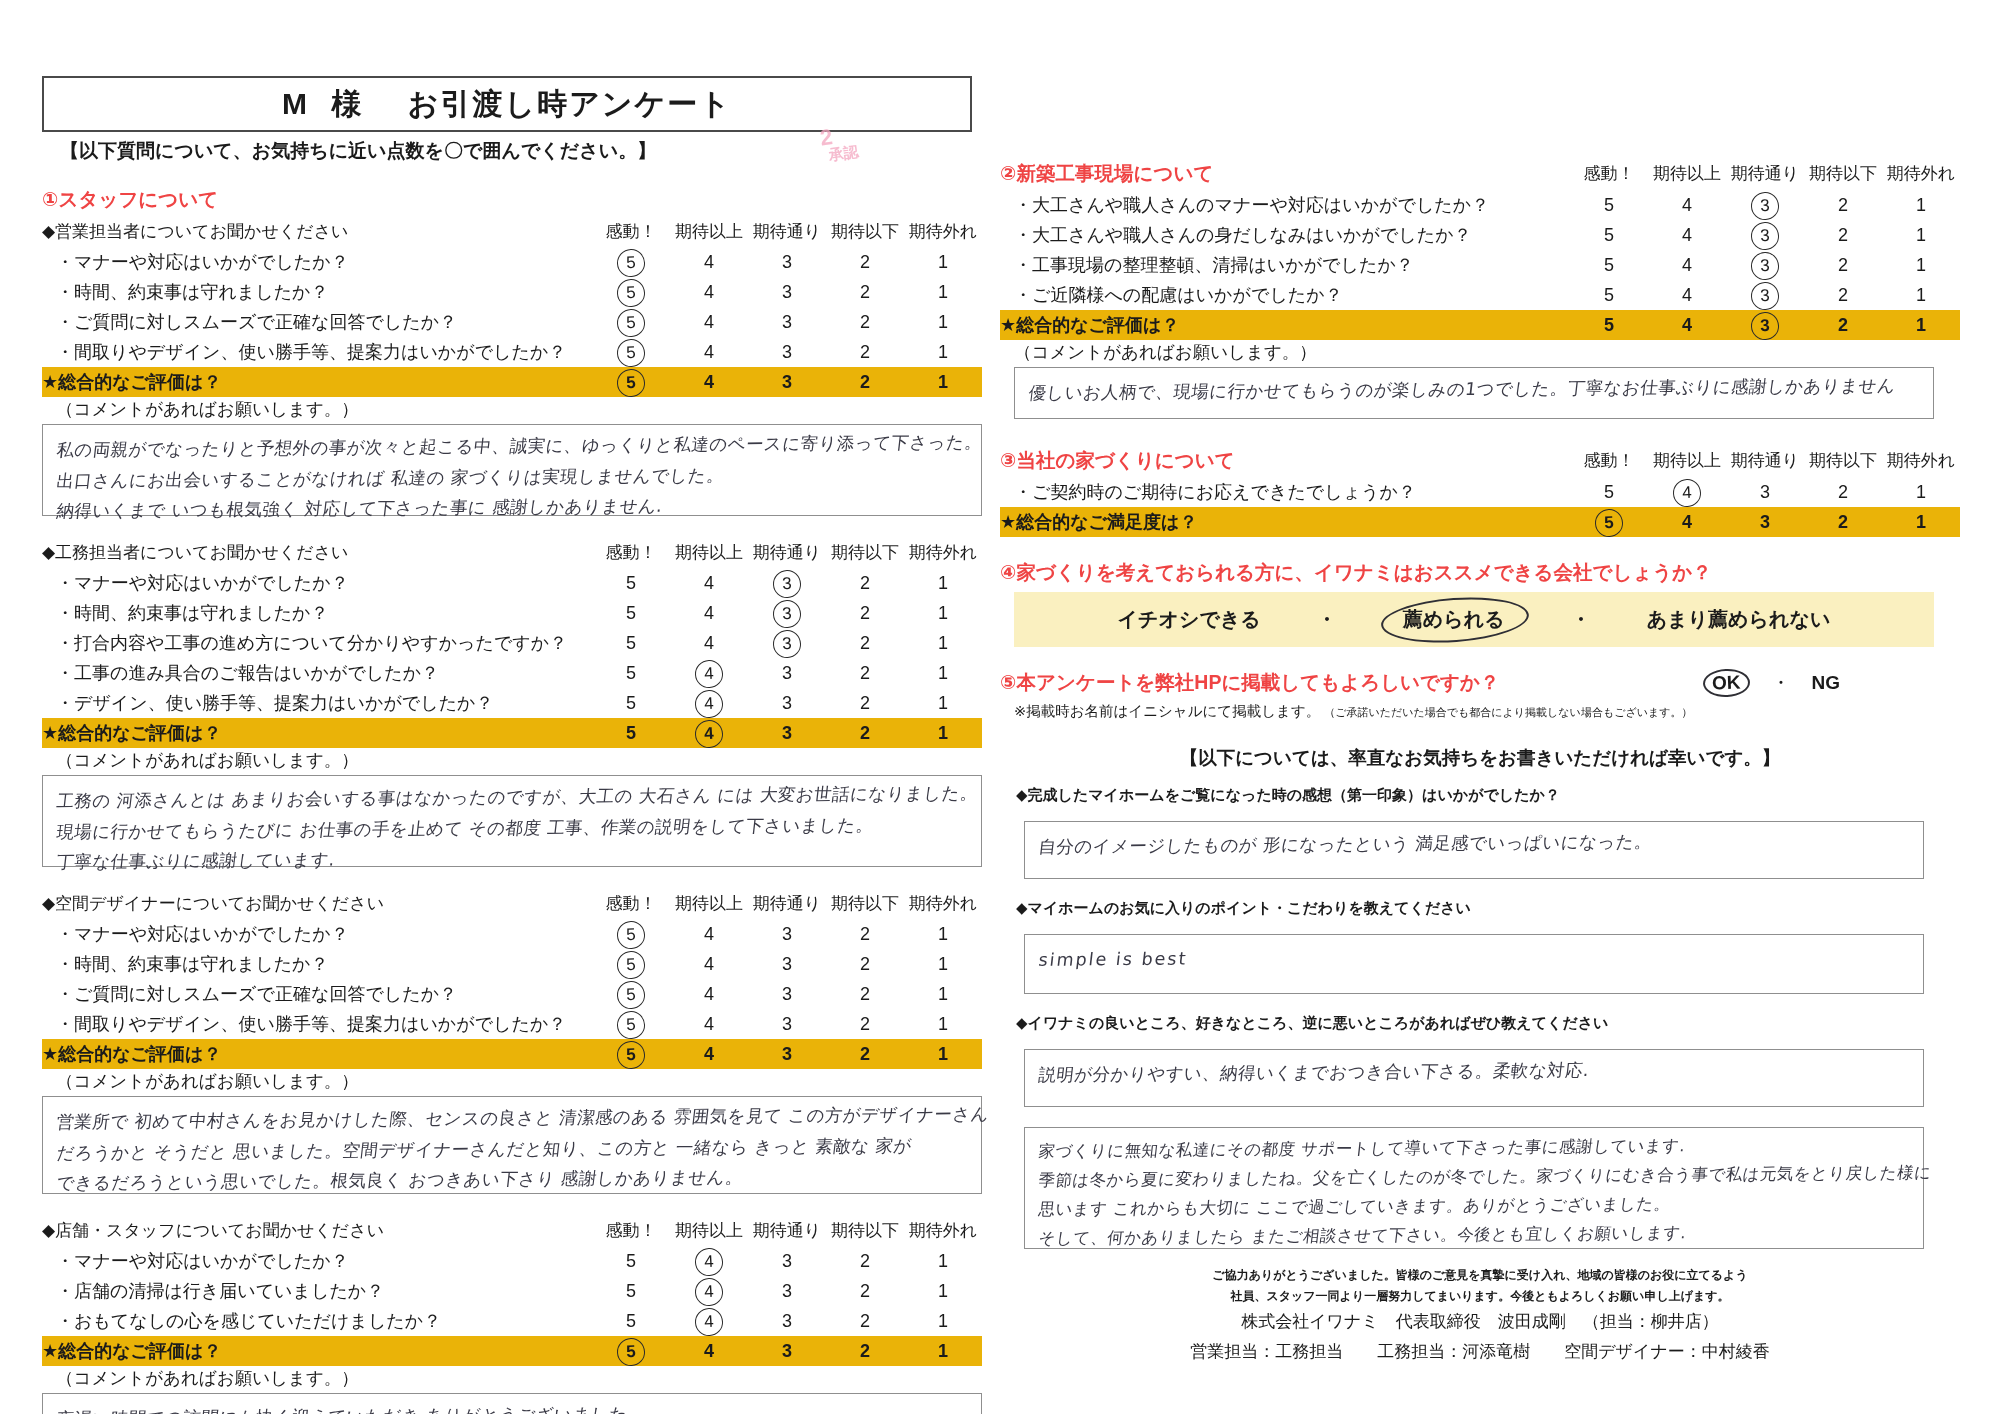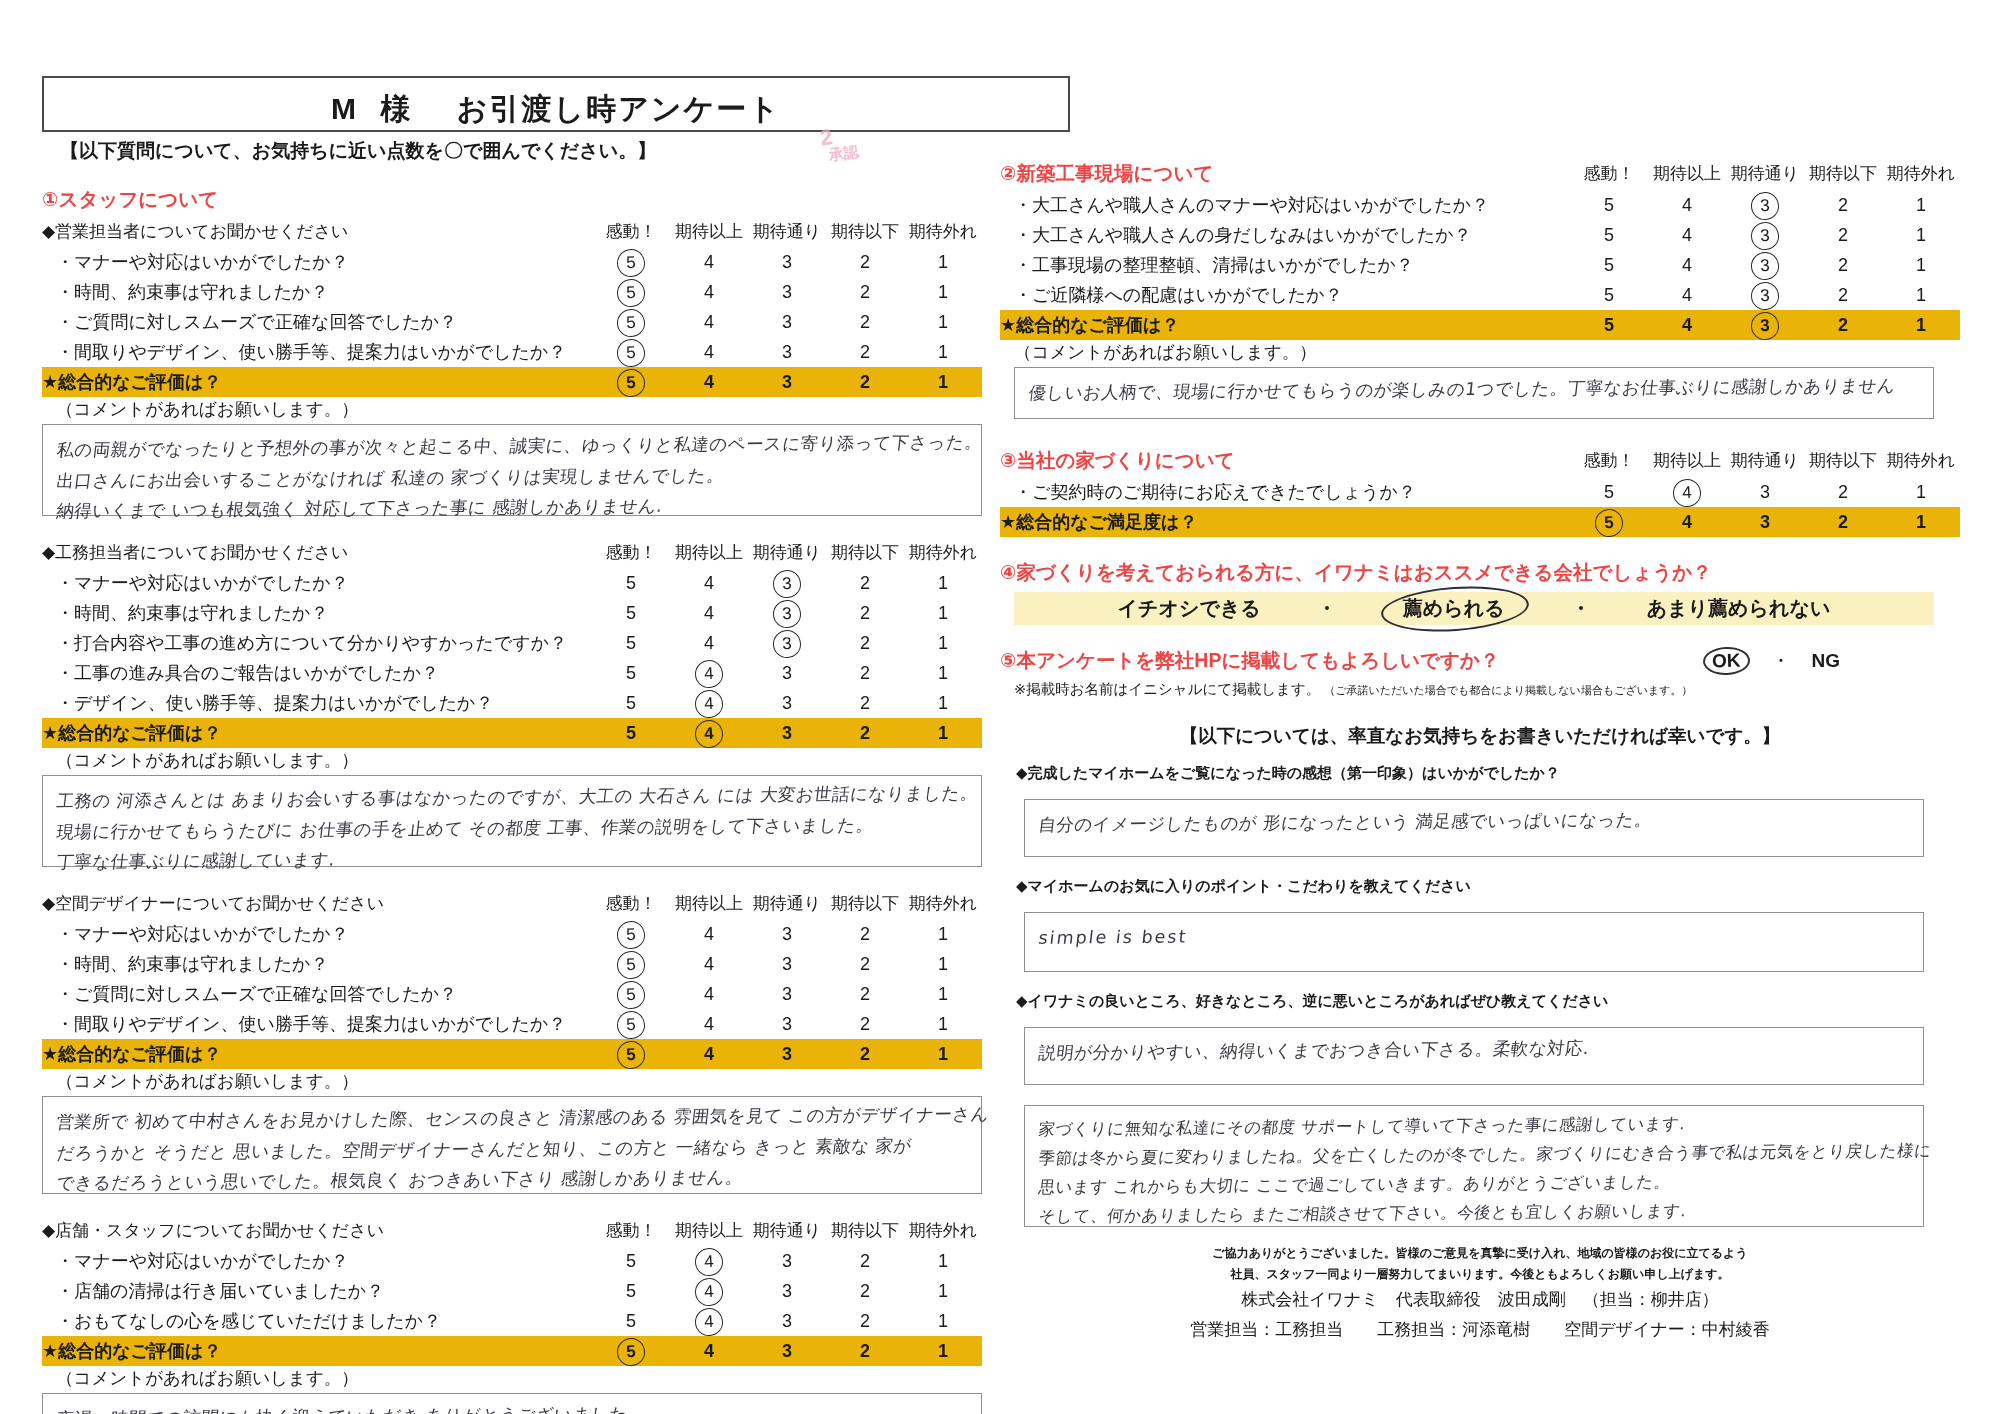--- a/index.html
+++ b/index.html
@@ -7,23 +7,23 @@
     width:2000px;height:1414px;
     font-family:"Liberation Sans","DejaVu Sans",sans-serif;
     color:#1b1b1b;
     position:relative;
     overflow:hidden;
   }
   .page{position:absolute;left:0;top:0;width:2000px;height:1414px;}
 
   
   .title-box{
-    position:absolute;left:42px;top:76px;width:1028px;height:56px;
+    position:absolute;left:42px;top:76px;width:930px;height:56px;
     border:2px solid #4a4a4a;box-sizing:border-box;
-    display:flex;align-items:flex-end;justify-content:center;
+    display:flex;align-items:center;justify-content:center;
   }
   .title-text{font-size:30px;font-weight:bold;letter-spacing:2px;}
   .title-name{letter-spacing:14px;}
   .instruction{
     position:absolute;left:60px;top:138px;font-size:19px;font-weight:bold;
   }
 
   
   .col-left{position:absolute;left:42px;top:186px;width:940px;}
   .col-right{position:absolute;left:1000px;top:158px;width:960px;}
@@ -63,21 +63,21 @@
     letter-spacing:0.4px;
     white-space:nowrap;
   }
   .hw.small{font-size:16.5px;}
   .hw.wide{letter-spacing:2px;}
   .note{font-size:14.5px;}
   .note .tiny{font-size:11px;}
   .bracket-head{font-size:18.5px;font-weight:bold;}
   .choice-band{
     background:#faf0c0;display:flex;align-items:center;justify-content:center;
-    gap:56px;font-size:20px;font-weight:bold;padding:1px 0;
+    gap:56px;font-size:20px;font-weight:bold;padding:12px 0;
   }
   .ellipse{
     position:relative;display:inline-block;padding:2px 10px;
   }
   .ellipse::after{
     content:"";position:absolute;left:-12px;top:-6px;right:-14px;bottom:-7px;
     border:2px solid #2f2f35;border-radius:50%;transform:rotate(-4deg);
   }
   .ok-circle{
     display:inline-block;border:2px solid #2f2f35;border-radius:50%;

